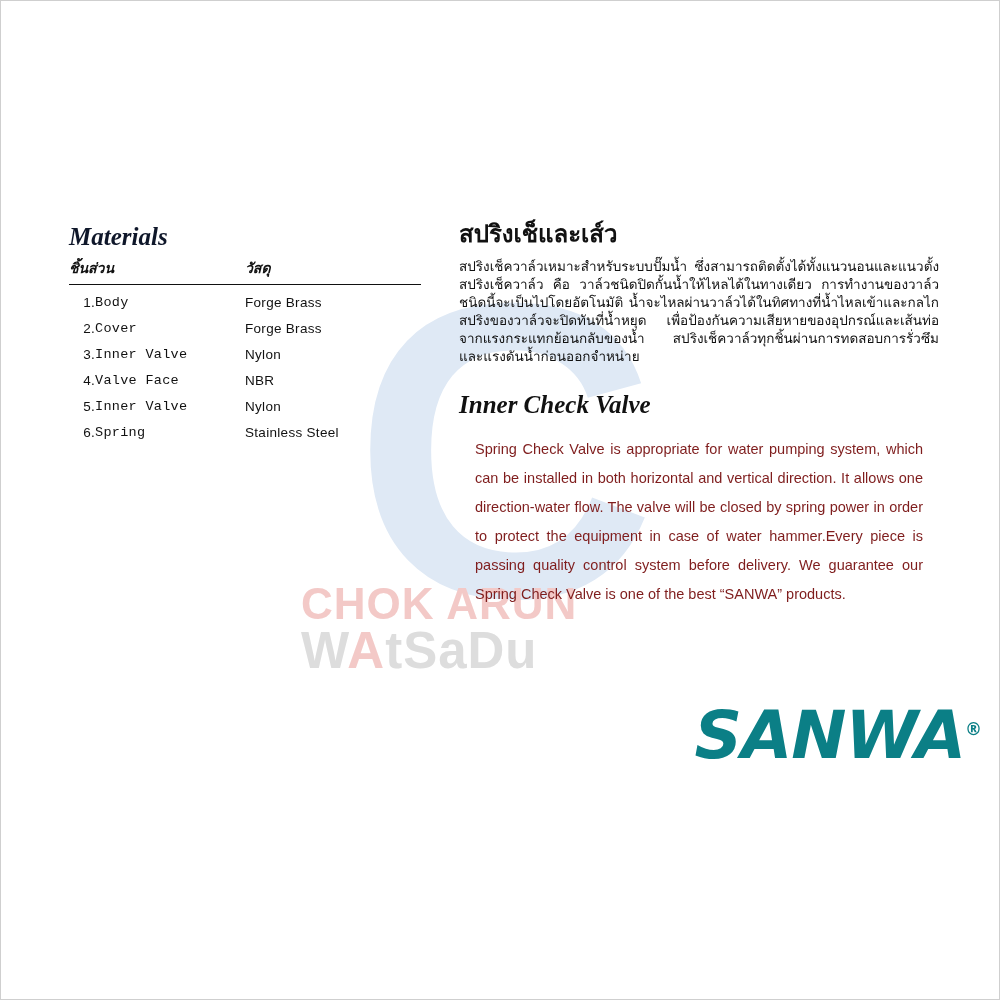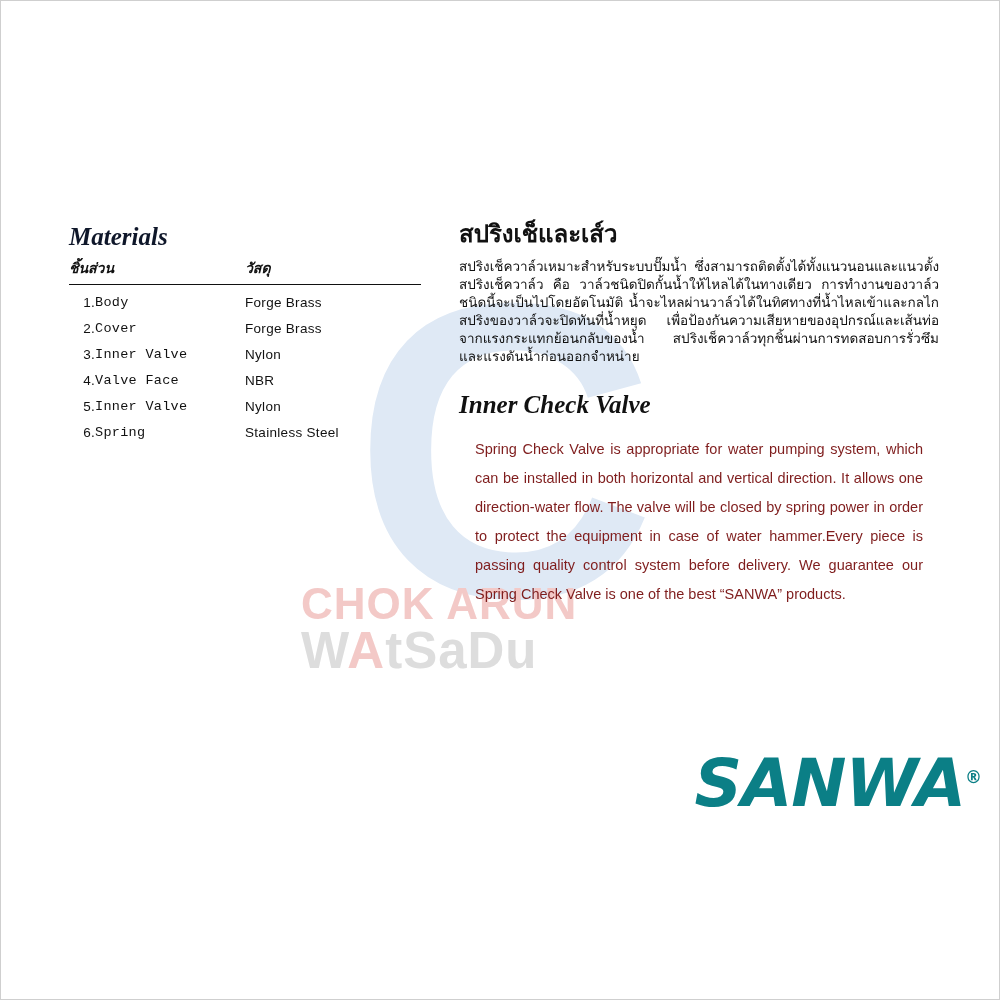--- a/index.html
+++ b/index.html
@@ -150,21 +150,20 @@
   }
 
   
   .logo-block {
     position: absolute;
     left: 628px;
     top: 700px;
     width: 352px;
     z-index: 4;
     text-align: right;
-    margin-top: 48px;
   }
   .logo-word {
     position: relative;
     font-family: "DejaVu Sans", sans-serif;
     font-weight: bold;
     font-style: italic;
     font-size: 66px;
     line-height: 70px;
     letter-spacing: -1px;
     color: #0b7f86;

